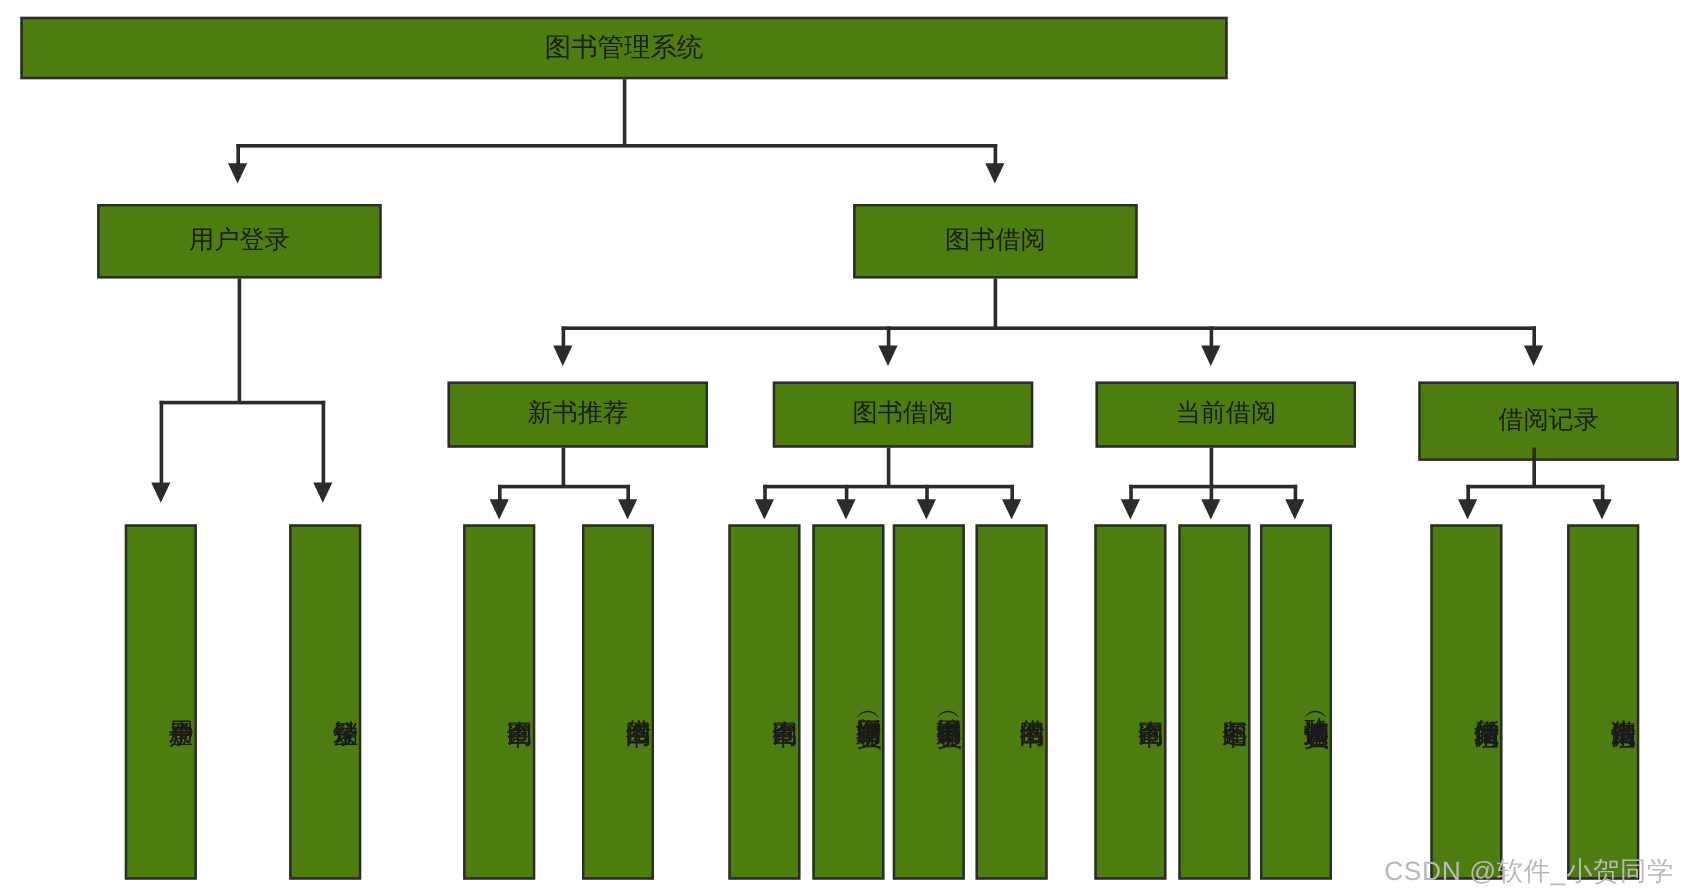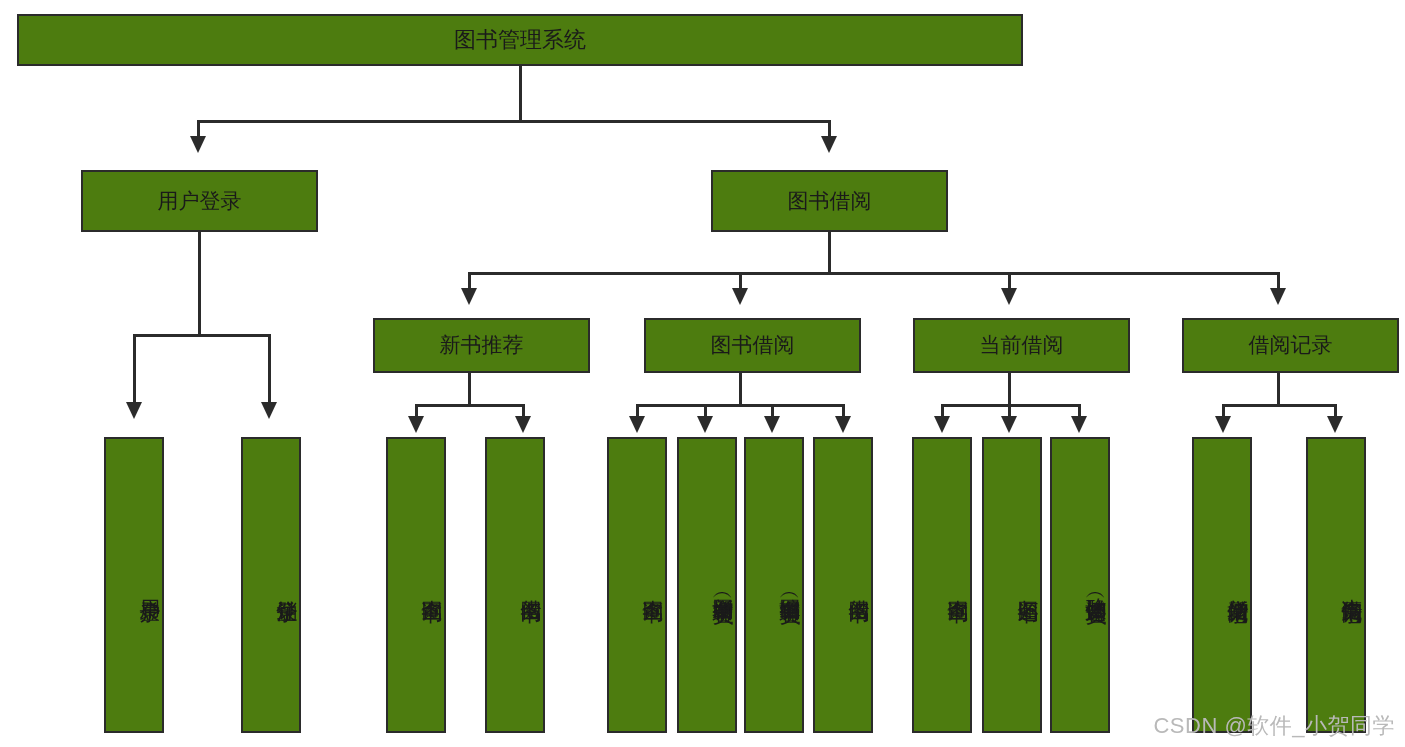--- a/index.html
+++ b/index.html
@@ -121,21 +121,21 @@
 
   <div class="node lvl3" style="left:361px; top:318px; width:217px; height:55px;">
     <span>新书推荐</span>
   </div>
   <div class="node lvl3" style="left:632px; top:318px; width:217px; height:55px;">
     <span>图书借阅</span>
   </div>
   <div class="node lvl3" style="left:901px; top:318px; width:217px; height:55px;text-align:center;">
     <span>当前借阅</span>
   </div>
-  <div class="node lvl3" style="left:1170px; top:318px; width:217px; height:55px;">
+  <div class="node lvl3" style="left:1170px; top:318px; width:217px; height:66px;">
     <span>借阅记录</span>
   </div>
 
   <div class="edge v" style="left:468px; top:373px; width:3px; height:33px;"></div>
   <div class="edge h" style="left:415px; top:404px; width:110px; height:3px;"></div>
   <div class="edge v" style="left:415px; top:404px; width:3px; height:14px;"></div>
   <div class="arrow" style="left:408px; top:416px;"></div>
   <div class="edge v" style="left:522px; top:404px; width:3px; height:14px;"></div>
   <div class="arrow" style="left:515px; top:416px;"></div>
 

